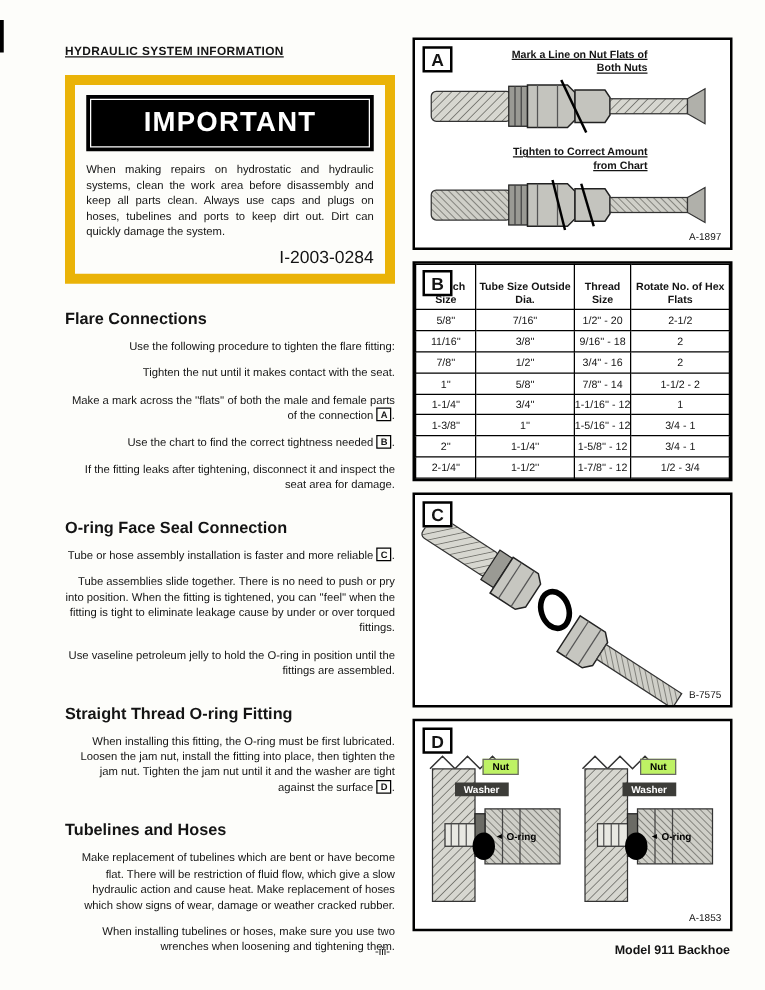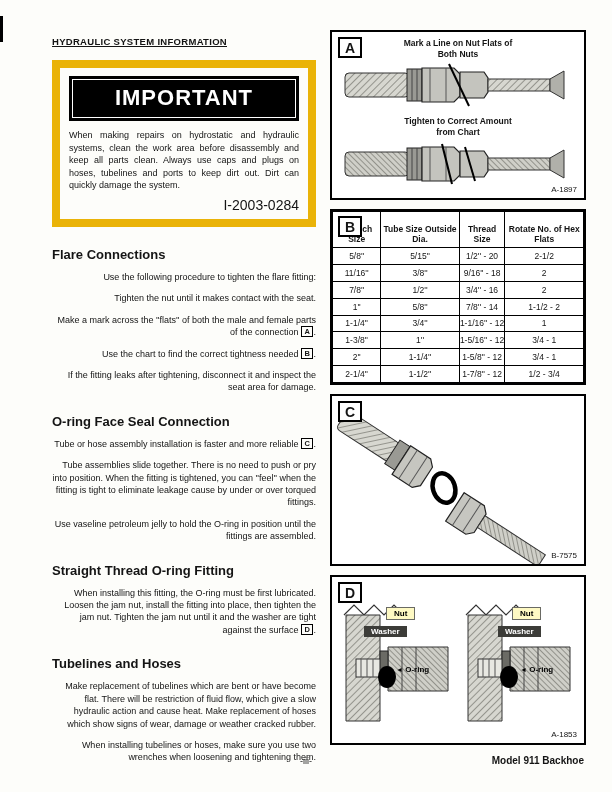--- a/index.html
+++ b/index.html
@@ -31,36 +31,36 @@
   .fig-label { position:absolute; top:5px; left:6px; z-index:3; width:24px; height:21px;
                border:2px solid #000; background:#fff; display:flex; align-items:center;
                justify-content:center; font-size:14px; font-weight:bold; }
   .fig-ref { position:absolute; bottom:4px; right:7px; font-size:8px; z-index:3; }
 
   #fig-a { height:170px; }
   #fig-b { height:176px; }
   #fig-c { height:172px; }
   #fig-d { height:170px; }
 
-  .figa-caption { font-weight:bold; font-size:8.5px; text-align:center; line-height:1.25;
-                  width:120px; margin:6px auto 0; }
+  .figa-caption { font-weight:bold; font-size:8.5px; text-align:right; line-height:1.25;
+                  width:120px; margin:6px auto 0;text-decoration:underline; }
   .figa-art { display:block; margin:1px auto 0; }
 
   .figb-table { position:absolute; inset:0; width:100%; height:100%; border-collapse:collapse; }
   .figb-table th, .figb-table td { border:1px solid #000; text-align:center; font-size:8.5px; }
   .figb-table th { font-weight:bold; vertical-align:bottom; padding:2px 1px 3px; line-height:1.2; height:36px; }
   .figb-table td { height:16px; }
 
   .figc-art { display:block; }
 
   .figd-row { display:flex; justify-content:space-evenly; margin-top:24px; }
   .figd-sub { position:relative; width:114px; height:124px; }
   .figd-sub svg { position:absolute; left:0; top:0; }
   .chip { position:absolute; font-size:8px; font-weight:bold; padding:1px 7px; white-space:nowrap; z-index:2; }
-  .chip-nut    { background:#fef9c3; color:#000; border:1px solid #6a6a64; }
+  .chip-nut    { background:#bef264; color:#000; border:1px solid #6a6a64; }
   .chip-washer { background:#3c3c38; color:#fff; }
   .chip-oring  { color:#000; background:transparent; padding:0; }
   .chip-oring .arr { font-size:7px; vertical-align:0.5px; }
 
   .pos-nut-1    { left:46px; top:6px; }
   .pos-washer-1 { left:24px; top:25px; }
   .pos-oring-1  { left:56px; top:64px; }
   .pos-nut-2    { left:50px; top:6px; }
   .pos-washer-2 { left:36px; top:25px; }
   .pos-oring-2  { left:58px; top:64px; }
@@ -171,21 +171,21 @@
           <tr>
             <th>Wrench Size</th>
             <th>Tube Size Outside Dia.</th>
             <th>Thread Size</th>
             <th>Rotate No. of Hex Flats</th>
           </tr>
         </thead>
         <tbody>
           <tr>
             <td>5/8''</td>
-            <td>5/15''</td>
+            <td>7/16''</td>
             <td>1/2'' - 20</td>
             <td>2-1/2</td>
           </tr>
           <tr>
             <td>11/16''</td>
             <td>3/8''</td>
             <td>9/16'' - 18</td>
             <td>2</td>
           </tr>
           <tr>

